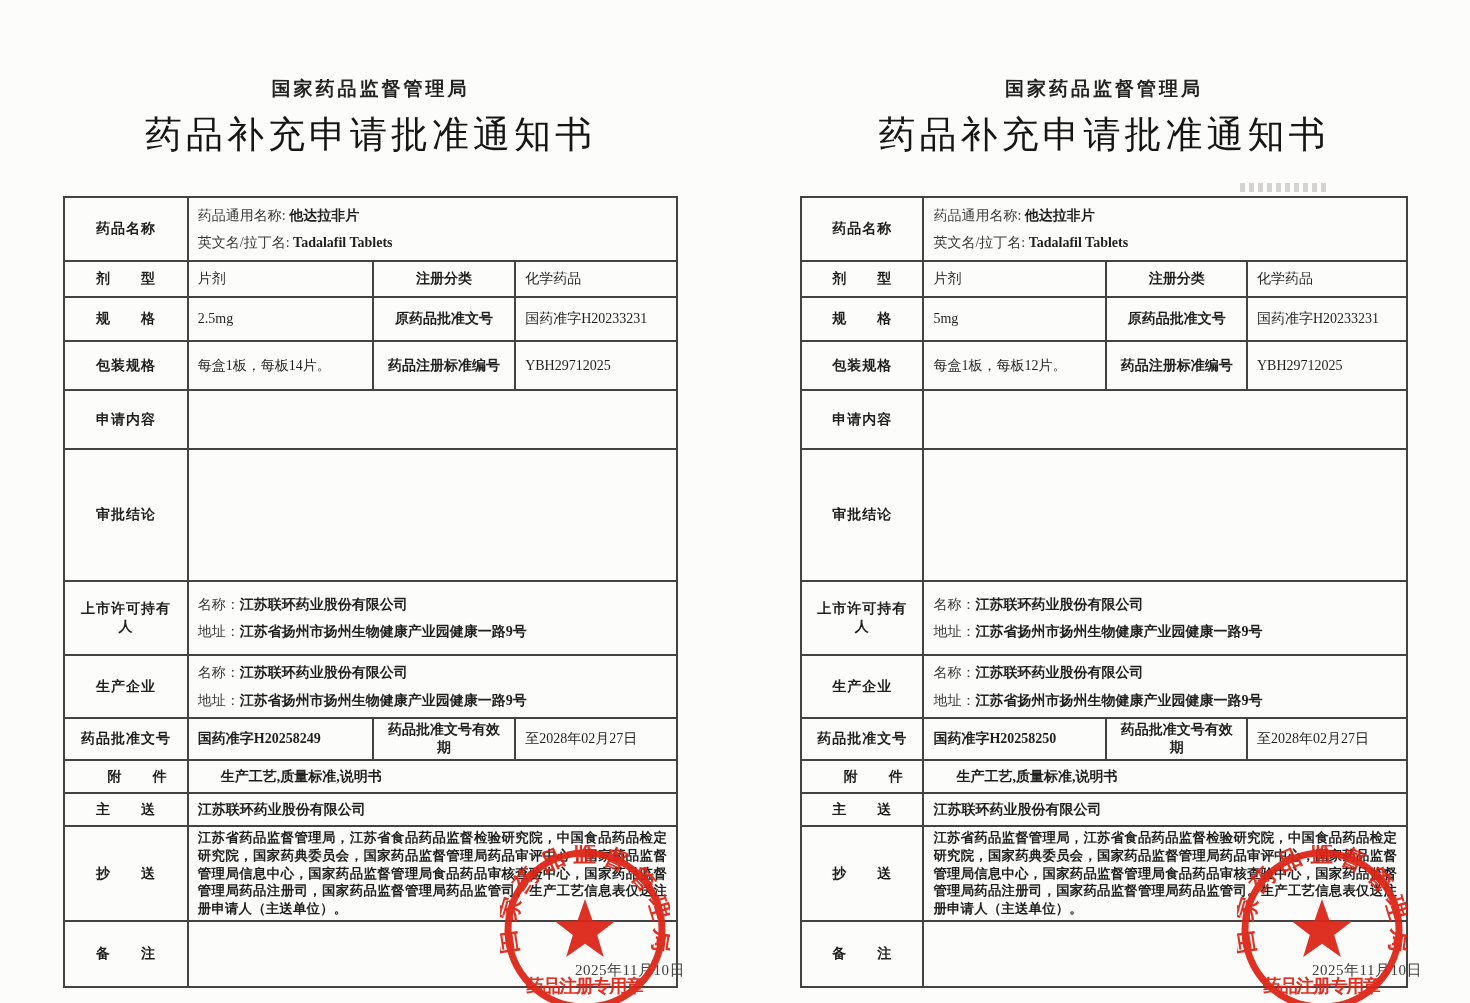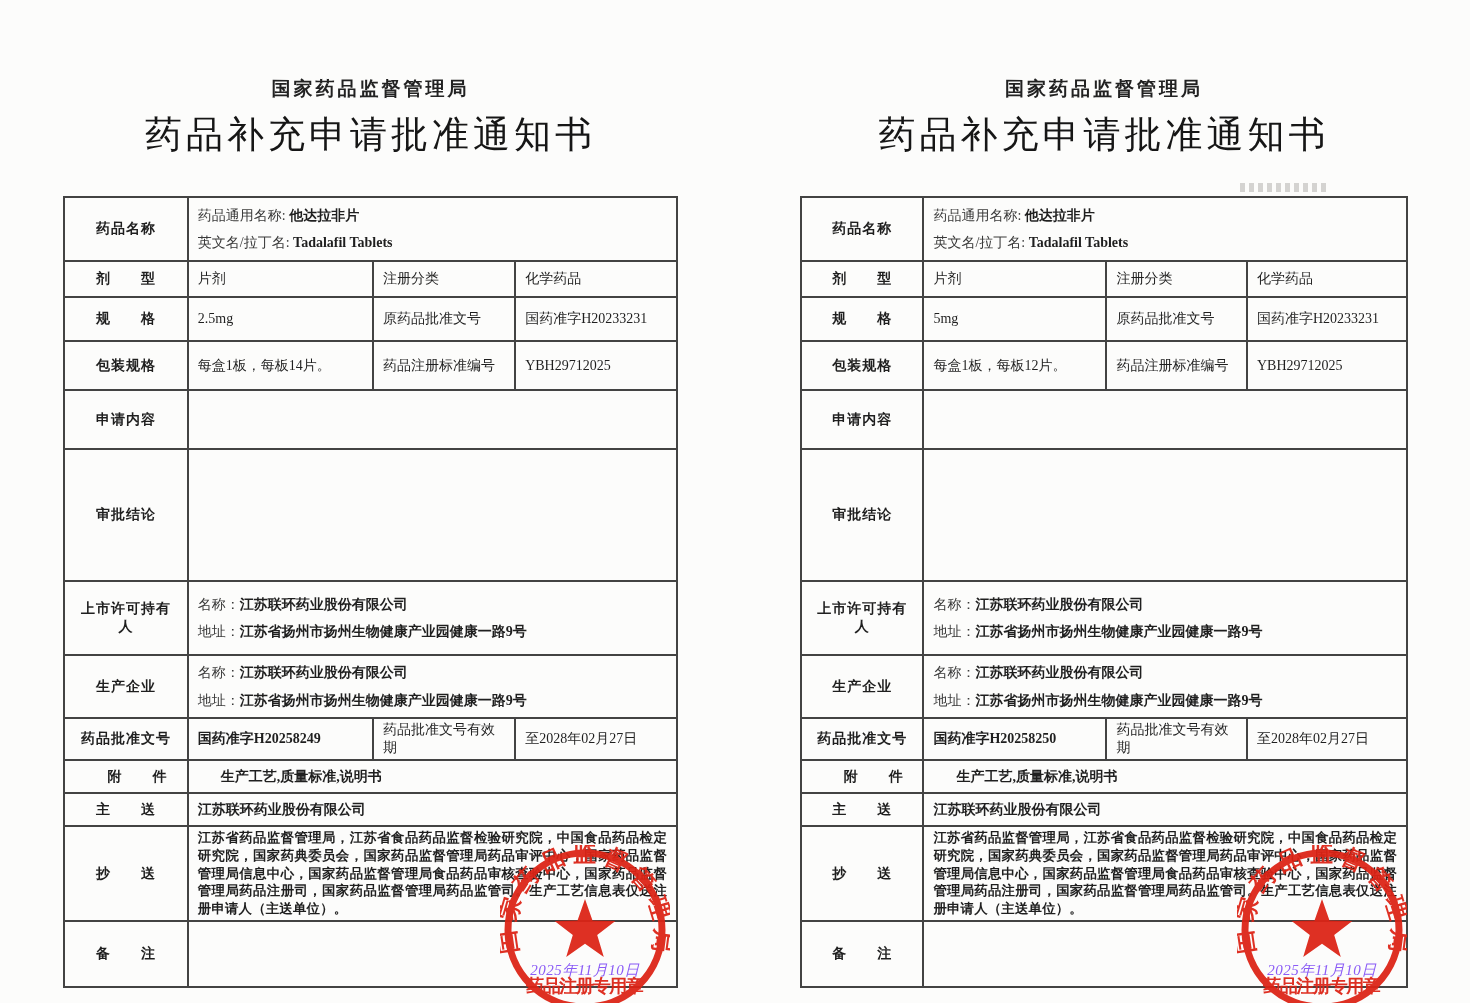--- a/index.html
+++ b/index.html
@@ -24,21 +24,21 @@
   .doc-table{
     position:absolute;top:196px;left:0;width:100%;
     border-collapse:collapse;table-layout:fixed;
     font-size:14px;color:#1f1f1f;
   }
   .doc-table td{
     border:2px solid #434343;vertical-align:middle;
     padding:2px 9px;overflow:hidden;
   }
   .lbl{text-align:center;font-weight:bold;padding:2px 3px;letter-spacing:1px;border-radius:21px;}
-  .midlbl{text-align:left;font-weight:normal;padding:2px 2px;letter-spacing:0;}
+  .midlbl{text-align:center;font-weight:bold;padding:2px 2px;letter-spacing:0;}
   .pfx{color:#3a3a3a;font-weight:normal;}
   .strong{font-weight:bold;}
   .two-line div{line-height:1.95;}
   .cc-cell{
     font-size:13.4px;line-height:1.33;font-weight:bold;
     text-align:justify;padding:5px 10px;letter-spacing:0.2px;
   }
   
   .rh-name td{height:58px;}
   .rh-form td{height:30px;margin-left:44px;}
@@ -51,22 +51,22 @@
   .rh-appr td{height:27px;}
   .rh-attach td{height:27px;padding-left:32px;}
   .rh-main td{height:27px;}
   .rh-cc td{height:86px;}
   .rh-remark td{height:60px;}
   .stamp{
     position:absolute;left:437px;top:845px;width:170px;height:170px;
     z-index:3;opacity:0.94;
   }
   .stamp-date{
-    position:absolute;left:422px;top:961px;width:200px;text-align:center;
-    font-size:15px;color:#8b5cf6;z-index:2;letter-spacing:0.5px;font-style:italic;
+    position:absolute;left:422px;top:961px;width:200px;text-align:right;
+    font-size:15px;color:#404040;z-index:2;letter-spacing:0.5px;
   }
   .smudge{
     position:absolute;left:440px;top:183px;width:86px;height:9px;
     background:repeating-linear-gradient(90deg,#b5b3b0 0 5px,rgba(0,0,0,0) 5px 9px);
     opacity:0.55;filter:blur(0.7px);
   }
 </style>
 </head>
 <body>
 

